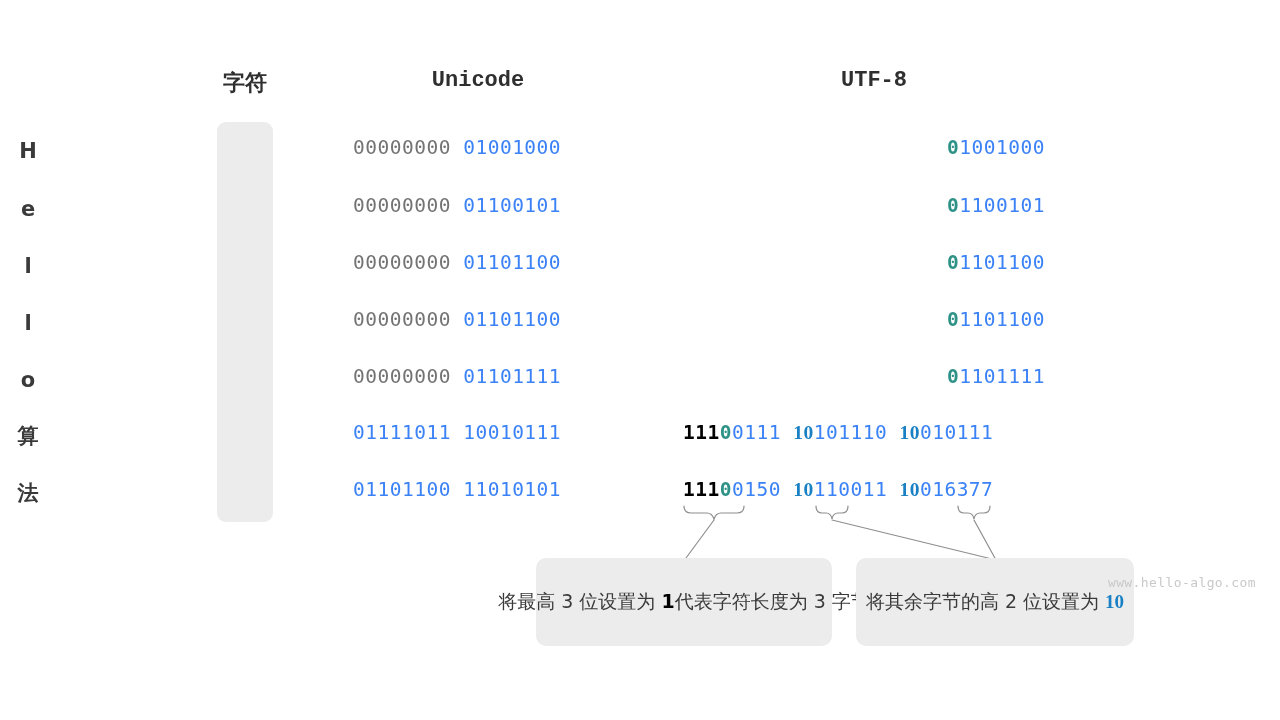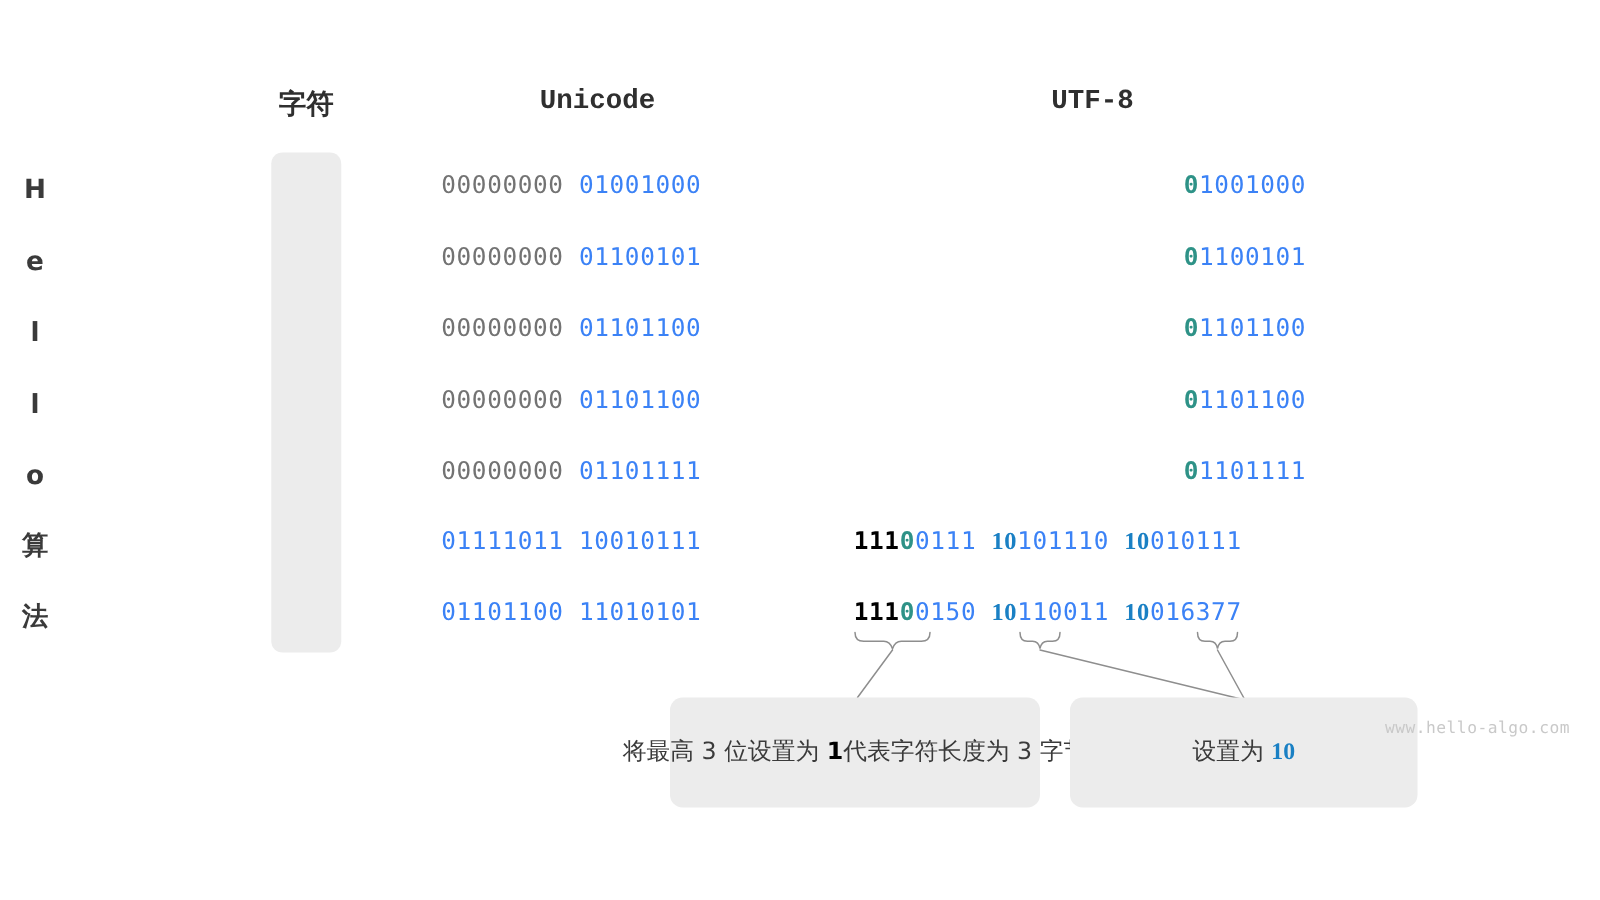--- a/index.html
+++ b/index.html
@@ -161,17 +161,18 @@
       <path d="M974,520 L996,560"></path>
     </g>
   </svg>
 
   <div class="callout callout-left">
     <div class="ln"><span>将最高 3 位设置为 </span><b class="green">1</b></div>
     <div class="ln">代表字符长度为 3 字节</div>
   </div>
 
   <div class="callout callout-right">
+    <div class="ln">将其余字节的高 2 位</div>
     <div class="ln"><span>设置为 </span><b class="blue">10</b></div>
   </div>
 
   <div class="watermark">www.hello-algo.com</div>
 </div>
 
 </body></html>

